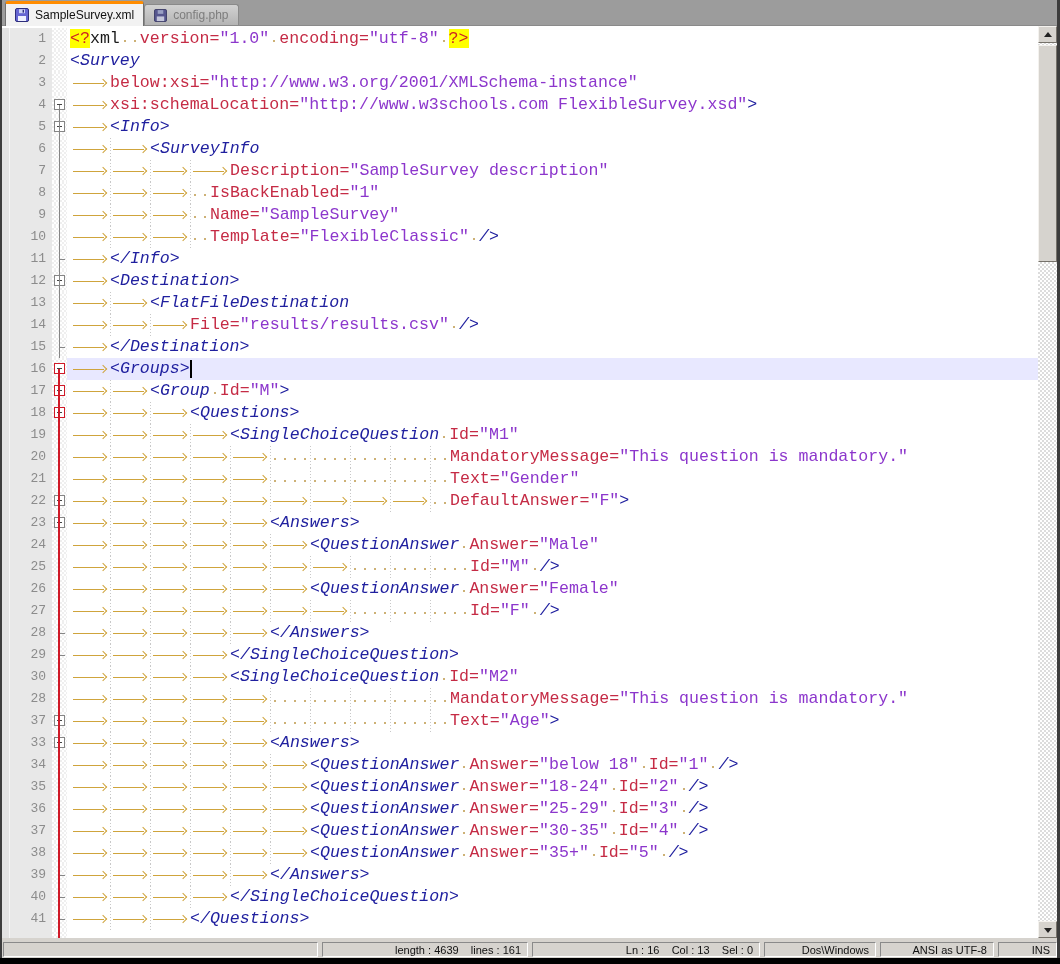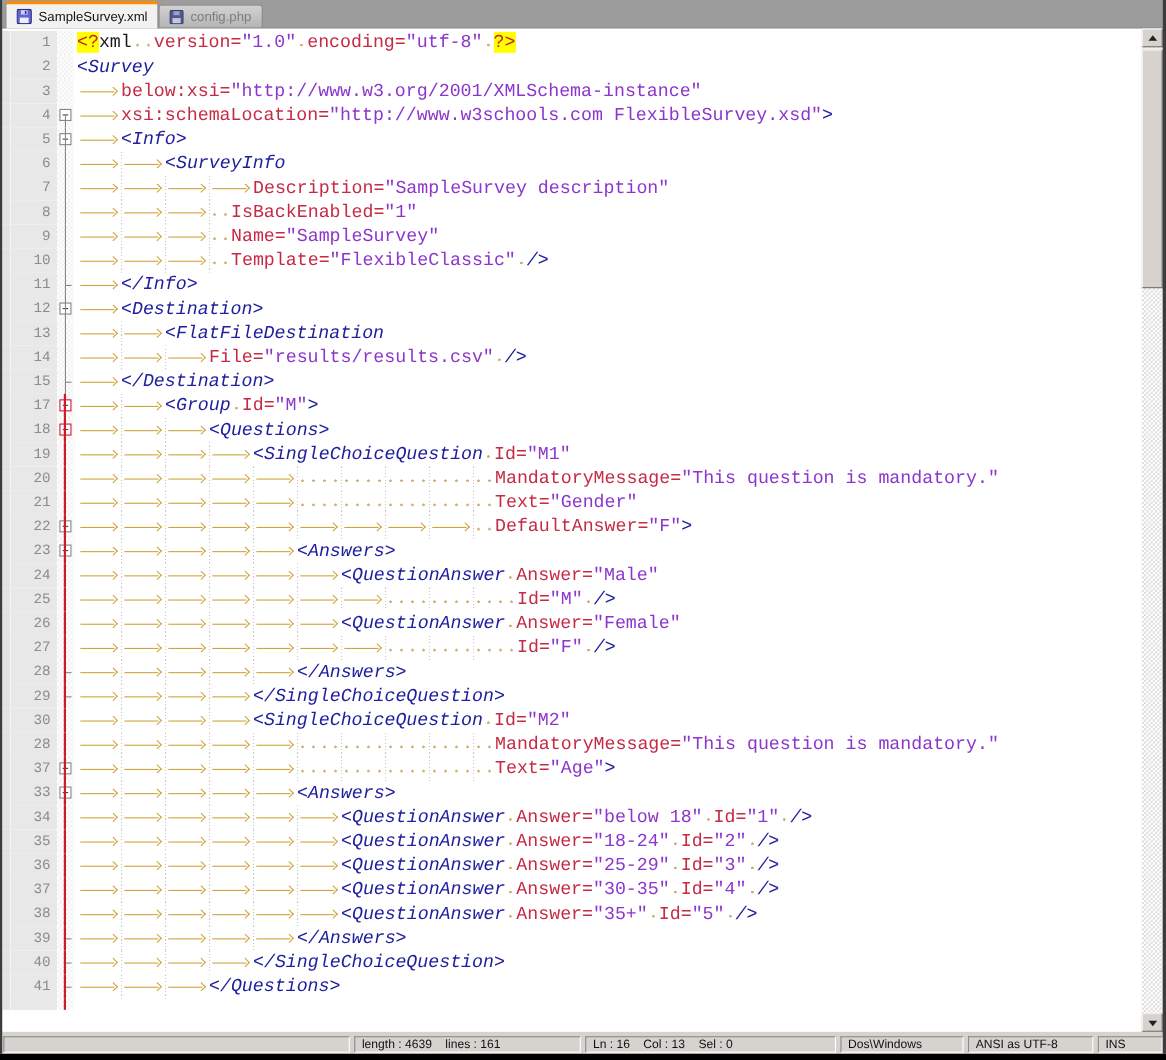--- a/index.html
+++ b/index.html
@@ -67,21 +67,21 @@
        border-right:4px solid transparent;}
   .arr.up{top:5px;border-bottom:5px solid #222;}
   .arr.down{top:6px;border-top:5px solid #222;}
   .thumb{position:absolute;left:0;top:19px;width:19px;height:217px;background:#d6d3ce;
         border:1px solid;border-color:#f4f2ee #76726b #76726b #f4f2ee;box-sizing:border-box;}
 
   
   .statusbar{position:absolute;left:0;top:940px;width:1060px;height:18px;background:#d6d3ce;
         display:flex;align-items:center;padding:0 3px;box-sizing:border-box;font-size:11px;color:#111;}
   .sect{height:15px;line-height:13px;border:1px solid;border-color:#8a8a8a #ffffff #ffffff #8a8a8a;
-        box-sizing:border-box;padding:1px 6px;margin-right:4px;white-space:pre;overflow:hidden;}
+        box-sizing:border-box;padding:1px 6px;margin-right:4px;white-space:pre;overflow:hidden;text-align:right;}
   .sect.doc{flex:1;} .sect.len{width:206px;} .sect.pos{width:228px;}
   .sect.eol{width:112px;} .sect.enc{width:114px;} .sect.ins{width:59px;margin-right:0;}
   .blackstrip{position:absolute;left:0;top:958px;width:1060px;height:6px;background:#000;}
 </style>
 </head>
 <body>
 
 <div class="window">
   <div class="edge left"></div>
   <div class="edge right"></div>
@@ -226,20 +226,29 @@
           <span class="bm"></span>
           <span class="num">15</span>
           <span class="fold">
             <i class="vl"></i>
             <i class="ftk"></i>
           </span>
           <div class="text"><span class="T" style="width: 40px;"><i></i><u></u></span><span class="tk-g">&lt;/Destination&gt;</span></div>
         </div>
         <div class="line">
           <span class="bm"></span>
+          <span class="num">16</span>
+          <span class="fold">
+            <i class="vl r half"></i>
+            <i class="fbx r"></i>
+          </span>
+          <div class="text cur"><span class="T" style="width: 40px;"><i></i><u></u></span><span class="tk-g">&lt;Groups&gt;</span><span class="caret"></span></div>
+        </div>
+        <div class="line">
+          <span class="bm"></span>
           <span class="num">17</span>
           <span class="fold">
             <i class="vl r"></i>
             <i class="fbx r"></i>
           </span>
           <div class="text"><span class="T" style="width: 40px;"><i></i><u></u></span><span class="T gd" style="width: 40px;"><i></i><u></u></span><span class="tk-g">&lt;Group</span><span class="w" style="width: 10px;"></span><span class="tk-a">Id=</span><span class="tk-v">"M"</span><span class="tk-g">&gt;</span></div>
         </div>
         <div class="line">
           <span class="bm"></span>
           <span class="num">18</span>

